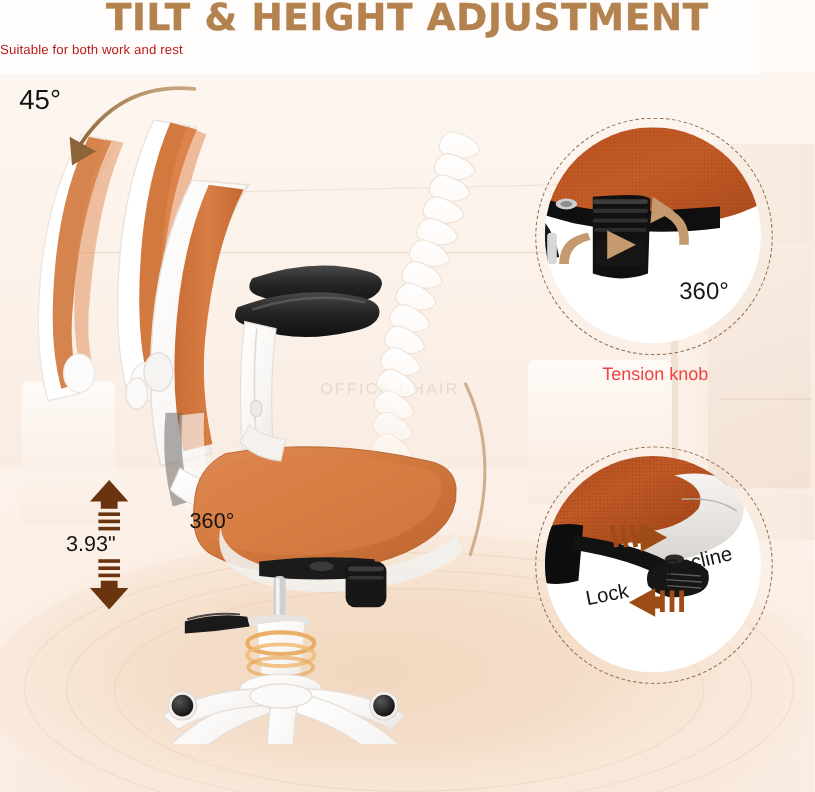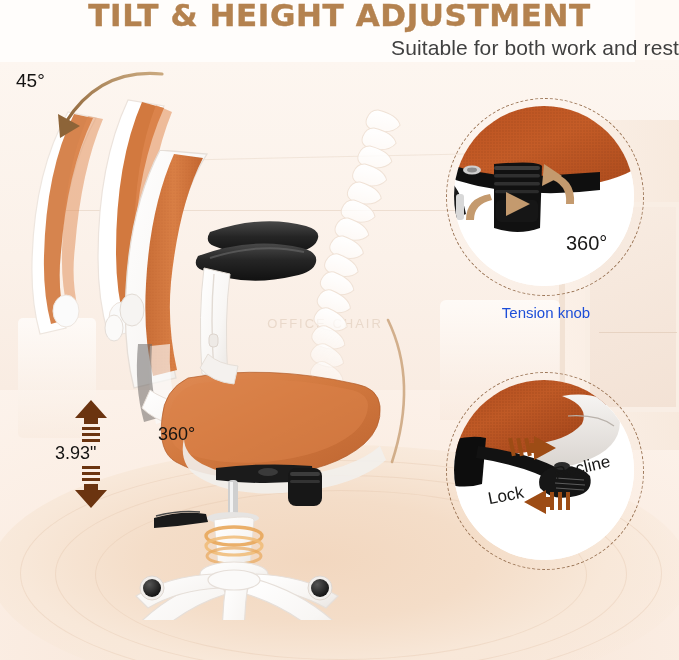--- a/index.html
+++ b/index.html
@@ -17,22 +17,22 @@
   #header{position:absolute;left:0;top:0;width:635px;height:62px;
     background:#fffdfb;z-index:40;}
   #title{
     position:absolute;left:0;top:-2px;width:679px;text-align:center;
     font-size:31px;font-weight:bold;letter-spacing:0.6px;
     color:#b4824f;line-height:34px;
     font-family:"DejaVu Sans",sans-serif;
     -webkit-text-stroke:0.4px #b4824f;
   }
   #subtitle{
-    position:absolute;left:0;top:36px;width:679px;text-align:right;
-    font-size:21px;color:#404040;letter-spacing:0.1px;
+    position:absolute;left:0;top:36px;width:679px;text-align:left;
+    font-size:11px;color:#b91c1c;letter-spacing:0.1px;
   }
 
   
   .room{position:absolute;left:0;top:60px;width:679px;height:600px;
      background:
        radial-gradient(150% 90% at 50% 100%, #f6e2d3 0%, #fbeee4 38%, #fdf5ef 70%, #fdf8f4 100%);
      overflow:hidden;}
   .wall{position:absolute;left:0;top:0;width:679px;height:330px;
      background:linear-gradient(180deg,#fdf6f0 0%,#fbf1e9 60%,#f9ece2 100%);}
   .wall-seam{position:absolute;left:60px;top:150px;width:440px;height:1px;
@@ -59,21 +59,21 @@
      background:linear-gradient(180deg,rgba(255,253,251,.8),rgba(247,232,219,.45));
      border-radius:5px;}
   
   .rug{position:absolute;left:-10px;top:385px;width:700px;height:255px;
      border-radius:50%;
      background:radial-gradient(60% 60% at 46% 45%,#f2d7bf 0%,#f4ddc8 40%,#f8e8d9 70%,rgba(250,238,229,0) 100%);}
   .rug-ring{position:absolute;border-radius:50%;border:1px solid rgba(226,194,168,.35);}
 
   
   #ann45{position:absolute;left:12px;top:62px;width:180px;height:80px;z-index:30;}
-  #ann45 .lbl{position:absolute;left:4px;top:8px;font-size:19px;color:#141312;
+  #ann45 .lbl{position:absolute;left:4px;top:8px;font-size:23px;color:#141312;
      font-family:"Liberation Sans",sans-serif;}
 
   
   #annHeight{position:absolute;left:55px;top:400px;width:92px;height:108px;z-index:30;}
   #annHeight .lbl{position:absolute;left:0px;top:43px;width:92px;text-align:left;
      font-size:18px;color:#141312;}
 
   
   #ann360base{position:absolute;left:158px;top:424px;z-index:30;
      font-size:18px;color:#141312;}
@@ -90,21 +90,21 @@
   
   .spine{position:absolute;left:290px;top:100px;width:130px;height:320px;z-index:15;}
 
   
   .detail{position:absolute;z-index:35;}
   .detail .dashring{position:absolute;left:0;top:0;width:100%;height:100%;
      border-radius:50%;border:1.6px dashed #9a7455;}
   .detail .disc{position:absolute;left:8px;top:8px;right:8px;bottom:8px;
      border-radius:50%;overflow:hidden;background:#fffdfc;}
   .detail .cap{position:absolute;left:-30px;width:260px;text-align:center;
-     font-size:15px;color:#1d4ed8;}
+     font-size:15px;color:#ef4444;}
 
   #detailTop{left:446px;top:98px;width:196px;height:196px;}
   #detailTop .cap{top:206px;}
   #detailBot{left:446px;top:372px;width:196px;height:196px;}
   #detailBot .cap{top:206px;}
 
   .deg360-top{position:absolute;left:112px;top:126px;font-size:20px;color:#1a1918;z-index:6;}
   .recline-lbl{position:absolute;left:100px;top:78px;font-size:17px;color:#171716;
      z-index:7;transform:rotate(-13deg);}
   .lock-lbl{position:absolute;left:34px;top:106px;font-size:17px;color:#171716;

